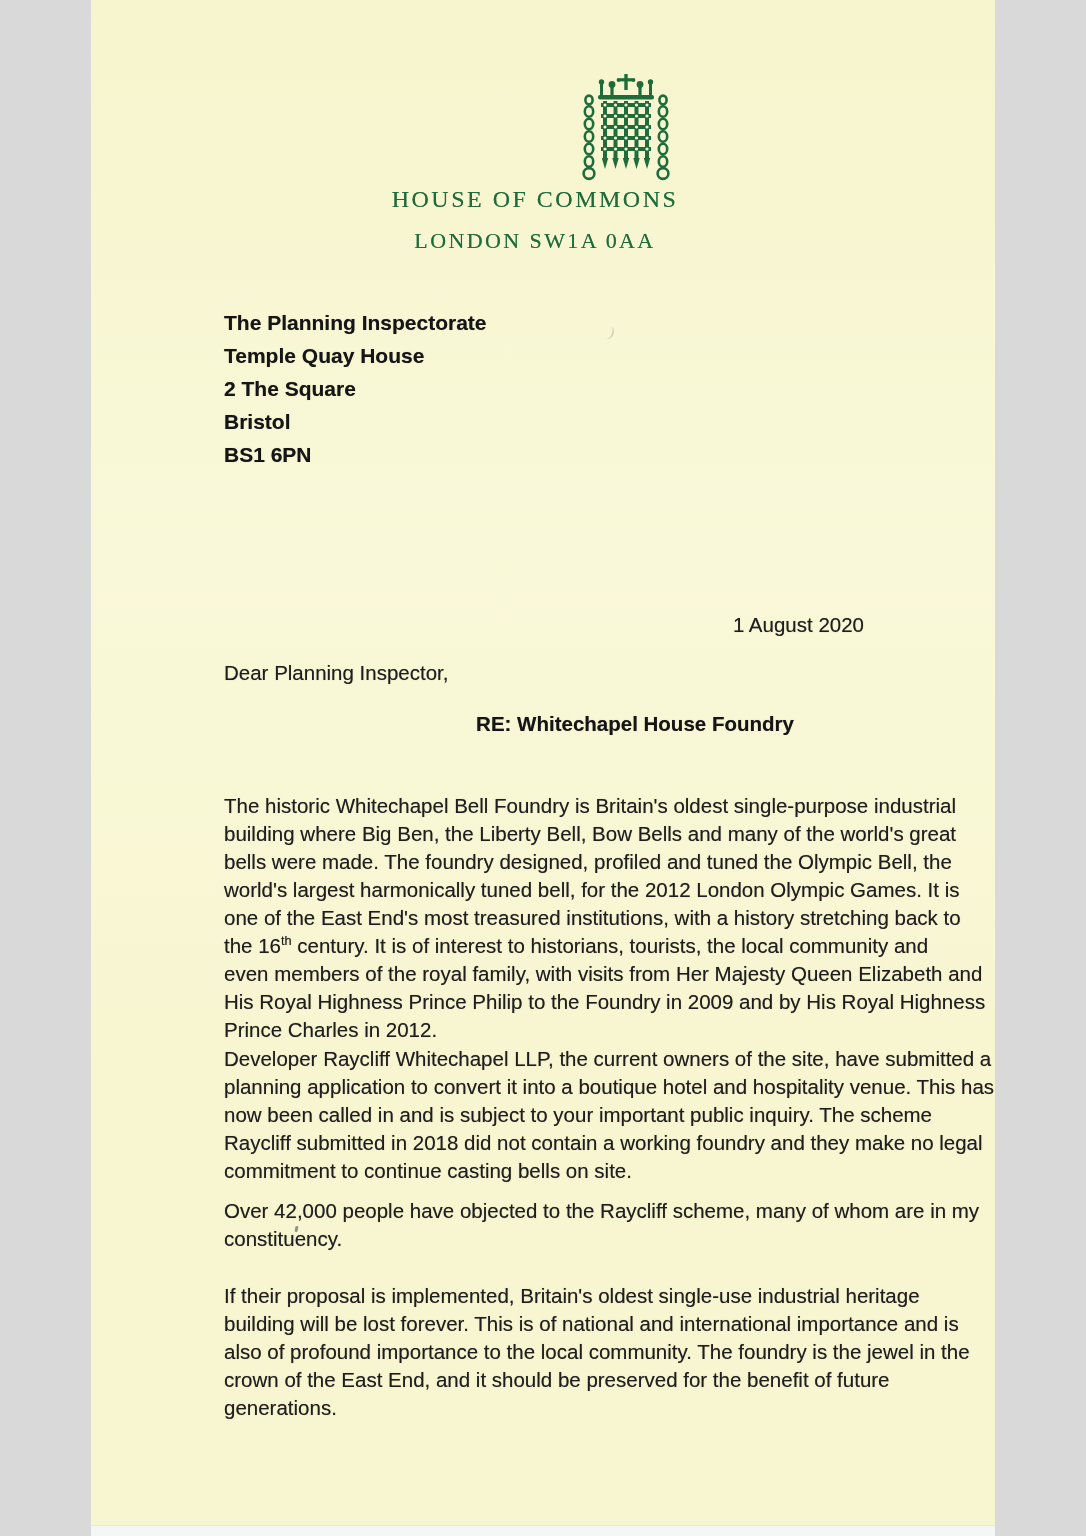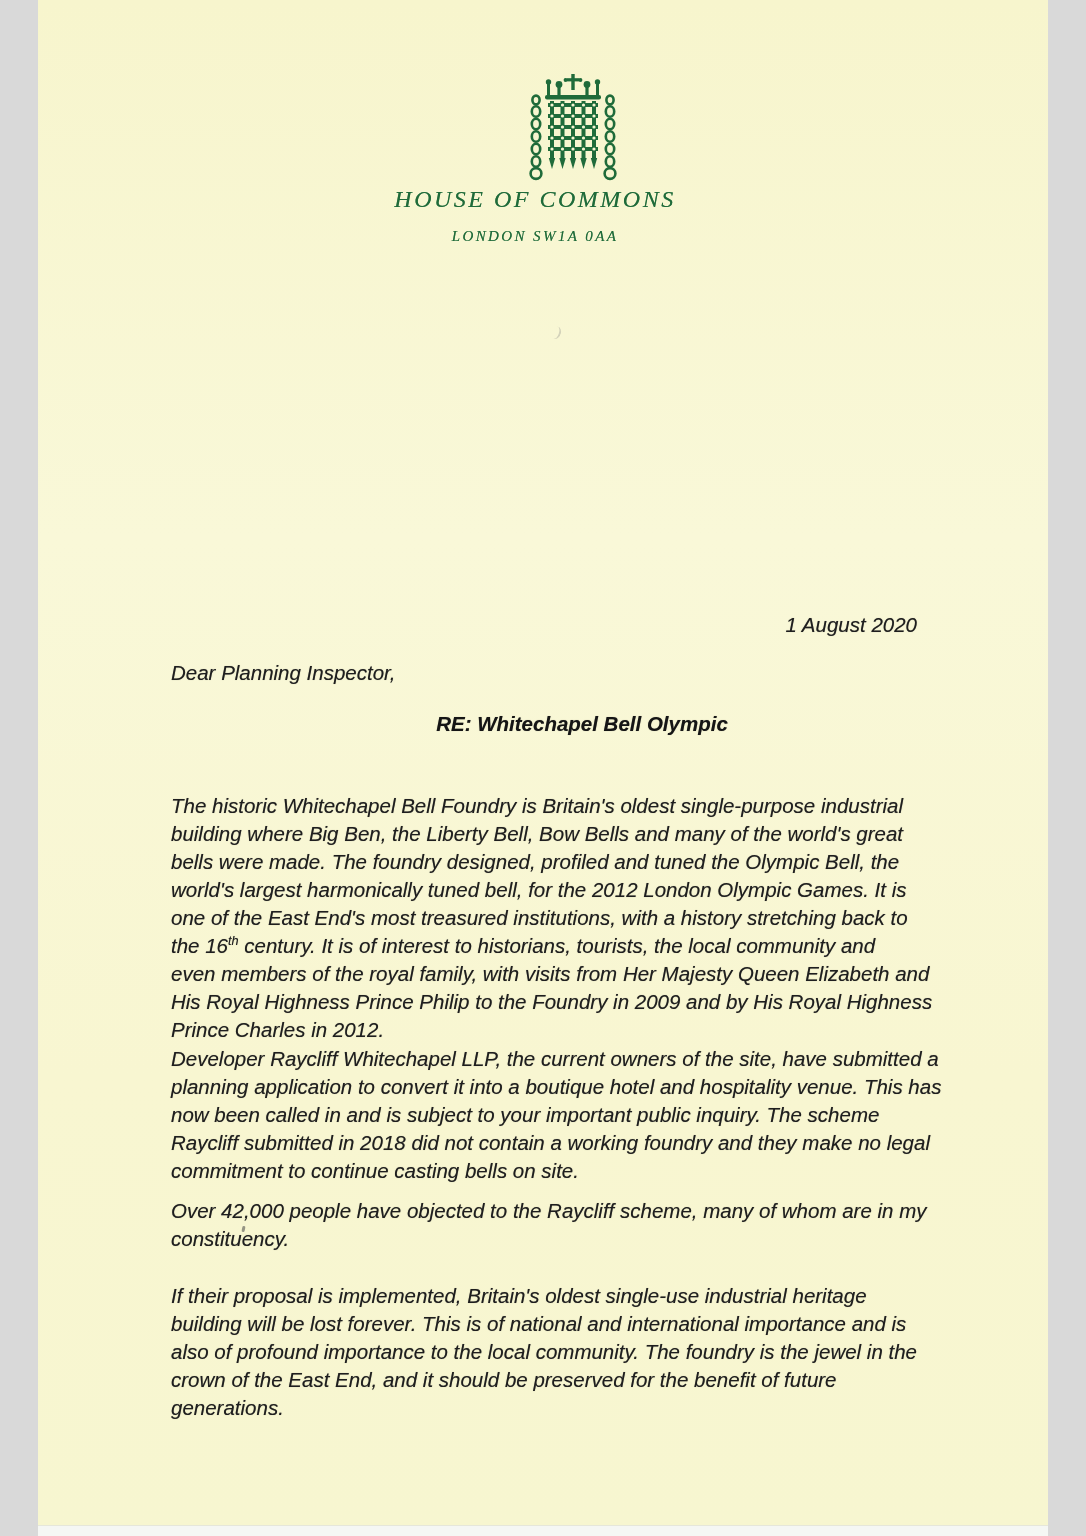--- a/index.html
+++ b/index.html
@@ -1,26 +1,25 @@
 <!DOCTYPE html>
 <html><head>
 <meta charset="utf-8">
 <title>Letter</title>
 <style>
   html, body { margin: 0; padding: 0; background: #d9d9d9; }
   .page {
     position: relative;
-    width: 1010px;
+    width: 904px;
     height: 1536px;
     margin: 0 auto;
     background: linear-gradient(180deg, #f7f5cd 0%, #f9f8d8 35%, #f8f6d1 70%, #f7f6d0 100%);
     overflow: hidden;
     font-family: "Liberation Sans", sans-serif;
     color: #1e1e1e;
-    font-style: italic;
   }
 
   
   .crest {
     position: absolute;
     top: 72px;
     left: 485px;
     width: 100px;
     height: 112px;
   }
@@ -36,21 +35,21 @@
     color: #1f6b3a;
     text-shadow: 0 0 0.6px rgba(31,107,58,0.65);
   }
   .hoc-sub {
     position: absolute;
     top: 228px;
     left: 0;
     right: 16px;
     text-align: center;
     font-family: "Liberation Serif", serif;
-    font-size: 15px;
+    font-size: 22px;
     letter-spacing: 2.4px;
     color: #1f6b3a;
     text-shadow: 0 0 0.6px rgba(31,107,58,0.65);
   }
 
   
   .txt {
     position: absolute;
     left: 133px;
     font-size: 20.5px;
@@ -201,26 +200,31 @@
         <ellipse cx="87" cy="77" rx="4.2" ry="5.2"></ellipse>
         <ellipse cx="87" cy="89.5" rx="4.2" ry="5.2"></ellipse>
         <circle cx="87" cy="101.5" r="5.4"></circle>
       </g>
     </svg>
   </div>
 
   <div class="hoc-title">HOUSE OF COMMONS</div>
   <div class="hoc-sub">LONDON SW1A 0AA</div>
 
+  <div class="txt recipient">The Planning Inspectorate
+Temple Quay House
+2 The Square
+Bristol
+BS1 6PN</div>
 
   <div class="txt date">1 August 2020</div>
 
   <div class="txt salutation">Dear Planning Inspector,</div>
 
-  <div class="txt subject">RE: Whitechapel Bell Olympic</div>
+  <div class="txt subject">RE: Whitechapel House Foundry</div>
 
   <p class="txt para-1"><span>The historic Whitechapel Bell Foundry is Britain's oldest single-purpose industrial
 building where Big Ben, the Liberty Bell, Bow Bells and many of the world's great
 bells were made. The foundry designed, profiled and tuned the Olympic Bell, the
 world's largest harmonically tuned bell, for the 2012 London Olympic Games. It is
 one of the East End's most treasured institutions, with a history stretching back to
 the 16</span><sup>th</sup><span> century. It is of interest to historians, tourists, the local community and
 even members of the royal family, with visits from Her Majesty Queen Elizabeth and
 His Royal Highness Prince Philip to the Foundry in 2009 and by His Royal Highness
 Prince Charles in 2012.</span></p>

